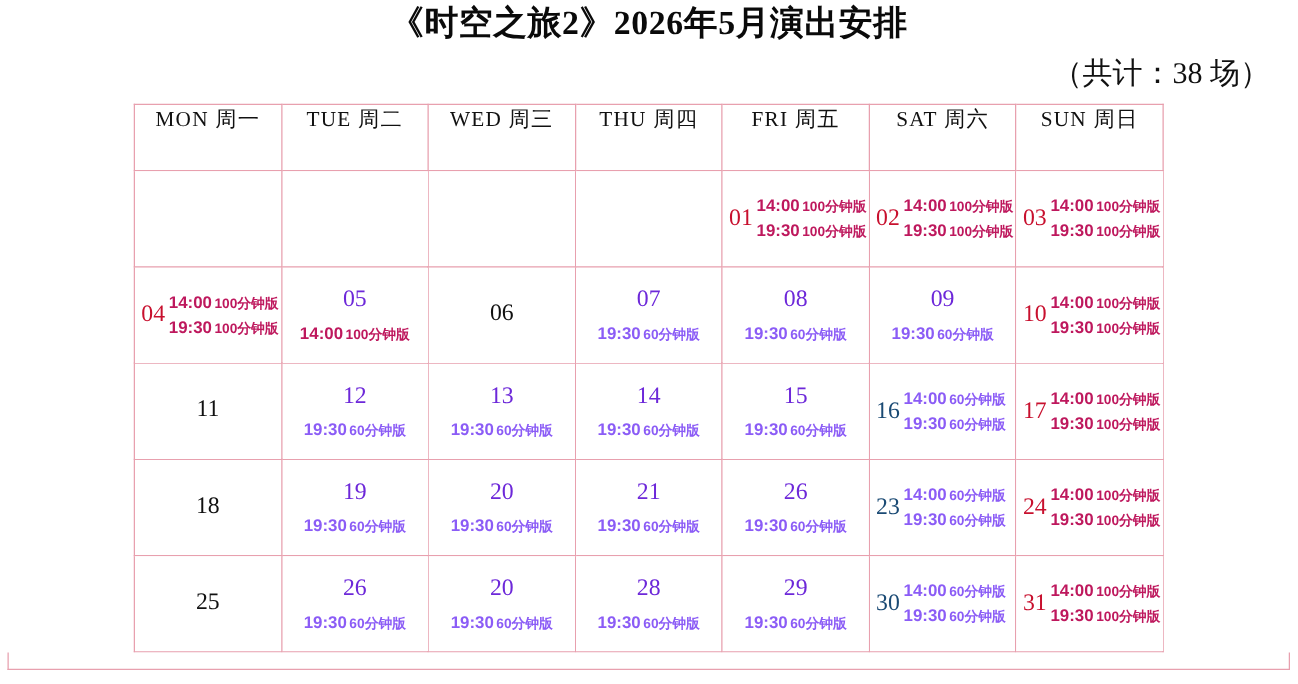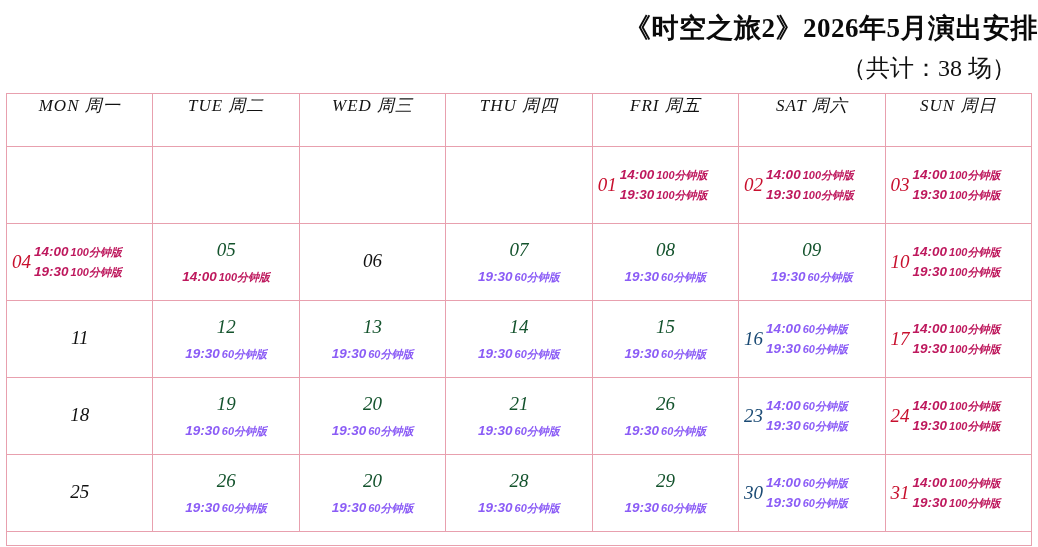--- a/index.html
+++ b/index.html
@@ -13,42 +13,40 @@
     font-family: "Liberation Serif", "DejaVu Serif", serif;
     overflow: hidden;
   }
   .page {
     position: relative;
     width: 1038px;
     height: 547px;
     box-sizing: border-box;
   }
   .title {
-    text-align: right;
+    text-align: center;
     font-size: 27px;
     font-weight: bold;
     color: #0a0a0a;
-    padding-top: 10px;
     letter-spacing: 0.5px;
     font-family: "Liberation Serif", "DejaVu Serif", serif;
   }
   .subtitle {
     text-align: right;
     font-size: 24px;
     color: #111;
     padding-right: 22px;
     padding-top: 6px;
     font-family: "Liberation Serif", "DejaVu Serif", serif;
   }
   table.cal {
     border-collapse: collapse;
-    width: 1026px;
+    width: 824px;
     margin: 9px auto 0 auto;
     table-layout: fixed;
-    font-style: italic;
   }
   table.cal th, table.cal td {
     border: 1px solid #e8a0ae;
     padding: 0;
     vertical-align: top;
   }
   table.cal thead th {
     height: 52px;
     font-size: 17px;
     font-weight: normal;
@@ -68,21 +66,21 @@
   td.plain { background: #ffffff; }
 
   .cellwrap {
     display: flex;
     align-items: center;
     height: 76px;
     box-sizing: border-box;
   }
   .daynum {
     font-size: 19px;
-    color: #14532d;
+    color: #6d28d9;
     text-align: center;
     font-family: "Liberation Serif", "DejaVu Serif", serif;
   }
   td.plain .daynum { color: #111; }
   td.pink .daynum-side {
     color: #c8102e;
   }
   .daynum-side {
     flex: 0 0 auto;
     font-size: 19px;

